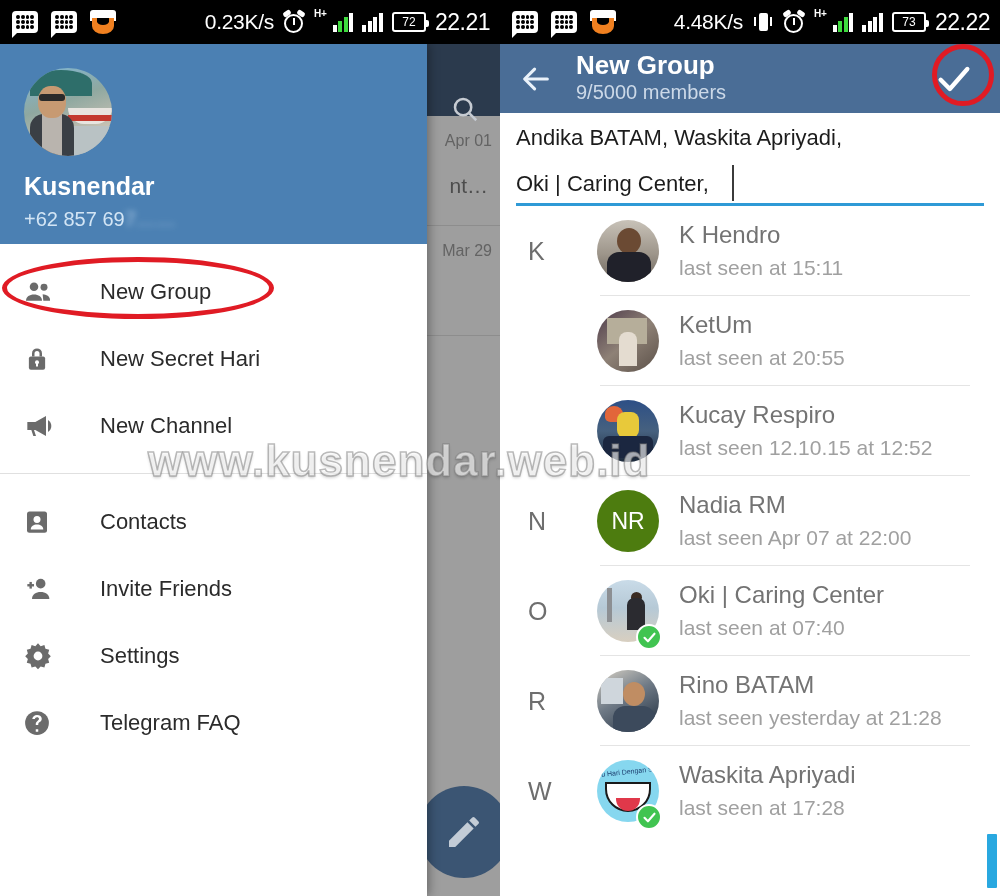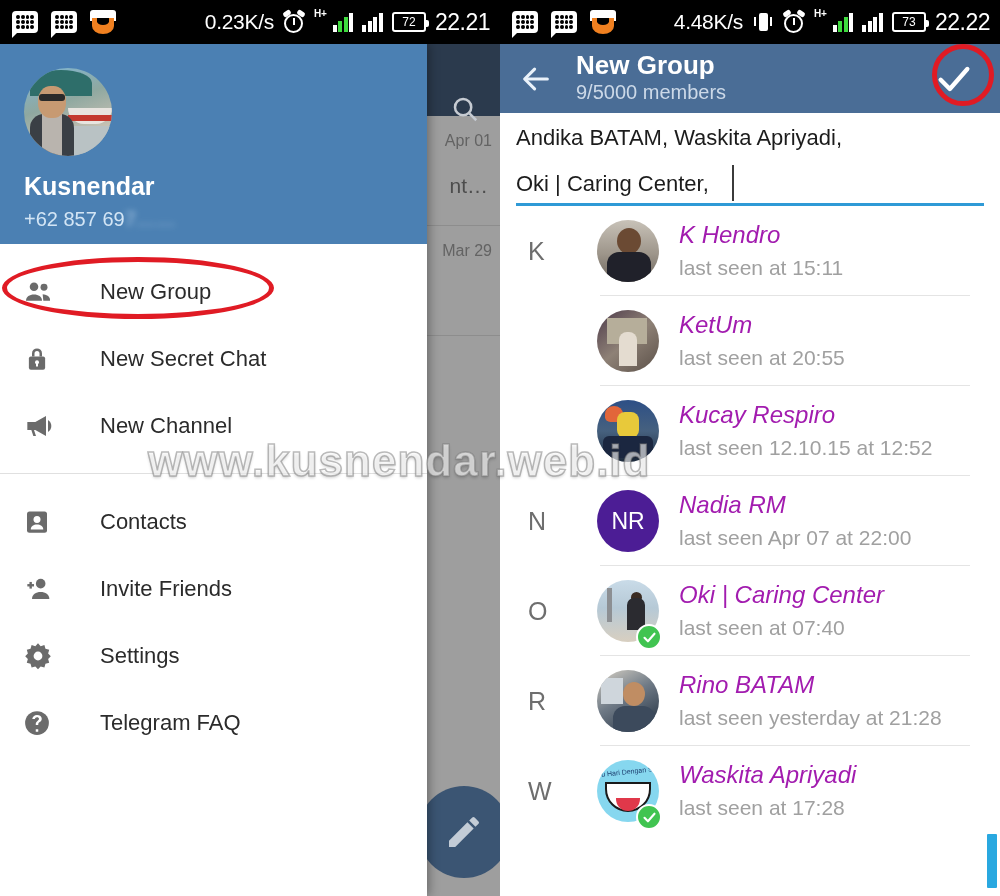--- a/index.html
+++ b/index.html
@@ -139,21 +139,21 @@
   .crow .av {
     position: absolute; left: 97px; top: 50%; transform: translateY(-50%);
     width: 62px; height: 62px; border-radius: 50%; overflow: hidden;
   }
   .crow .av.initials { display: flex; align-items: center; justify-content: center; color: #fff; font-size: 23px; }
   .crow .badge {
     position: absolute; left: 136px; top: 58px; width: 26px; height: 26px;
     border-radius: 50%; background: #41c451; border: 2px solid #fff;
     display: flex; align-items: center; justify-content: center;
   }
-  .crow .nm { position: absolute; left: 179px; top: 15px; font-size: 24px; color: #a21caf; font-style: italic; }
+  .crow .nm { position: absolute; left: 179px; top: 15px; font-size: 24px; color: #737373; }
   .crow .ls { position: absolute; left: 179px; top: 50px; font-size: 21px; color: #a0a0a0; }
   .crow .divider { position: absolute; left: 100px; right: 30px; bottom: 0; height: 1px; background: #e4e4e4; }
 
   .scrollthumb { position: absolute; right: 3px; top: 834px; width: 10px; height: 54px; background: #29a8e0; border-radius: 1px; }
 
   
   .ph { position: absolute; inset: 0; }
   .a-hendro { background: linear-gradient(180deg,#c8c2b8 0%,#9d958a 55%,#6b645c 100%); }
   .a-hendro .hd { position: absolute; left: 20px; top: 8px; width: 24px; height: 26px; background: #6b4a33; border-radius: 50%; }
   .a-hendro .bd { position: absolute; left: 10px; top: 32px; width: 44px; height: 32px; background: #20212a; border-radius: 12px 12px 0 0; }
@@ -264,21 +264,21 @@
 
         <div class="menu-item">
           <div class="menu-ico">
             <svg width="30" height="30" viewBox="0 0 24 24" fill="#6b6b6b">
               <path d="M8 10V7.5a4 4 0 018 0V10h-2V7.5a2 2 0 00-4 0V10z"></path>
               <rect x="5.5" y="10" width="13" height="10.5" rx="1.6"></rect>
               <circle cx="12" cy="14.5" r="1.6" fill="#fff"></circle>
               <rect x="11.2" y="15" width="1.6" height="3" fill="#fff"></rect>
             </svg>
           </div>
-          <div class="menu-label">New Secret Chat</div>
+          <div class="menu-label">New Secret Hari</div>
         </div>
 
         <div class="menu-item">
           <div class="menu-ico">
             <svg width="32" height="32" viewBox="0 0 24 24" fill="#6b6b6b">
               <path d="M4 9v6h3l1.5 4.5h2L9 15h1l8 4.5v-15L10 9z"></path>
               <path d="M19.5 7.5v9c1.6-1 2.5-2.6 2.5-4.5s-.9-3.5-2.5-4.5z"></path>
             </svg>
           </div>
           <div class="menu-label">New Channel</div>
@@ -467,21 +467,21 @@
               <div class="bike"></div>
             </div>
           </div>
         <div class="nm">Kucay Respiro</div>
         <div class="ls">last seen 12.10.15 at 12:52</div>
         <div class="divider"></div>
       </div>
 
       <div class="crow">
         <div class="idx">N</div>
-        <div class="av initials" style="background:#4c1d95">
+        <div class="av initials" style="background:#4d7c0f">
           <span>NR</span>
         </div>
         <div class="nm">Nadia RM</div>
         <div class="ls">last seen Apr 07 at 22:00</div>
         <div class="divider"></div>
       </div>
 
       <div class="crow">
         <div class="idx">O</div>
         <div class="av">

